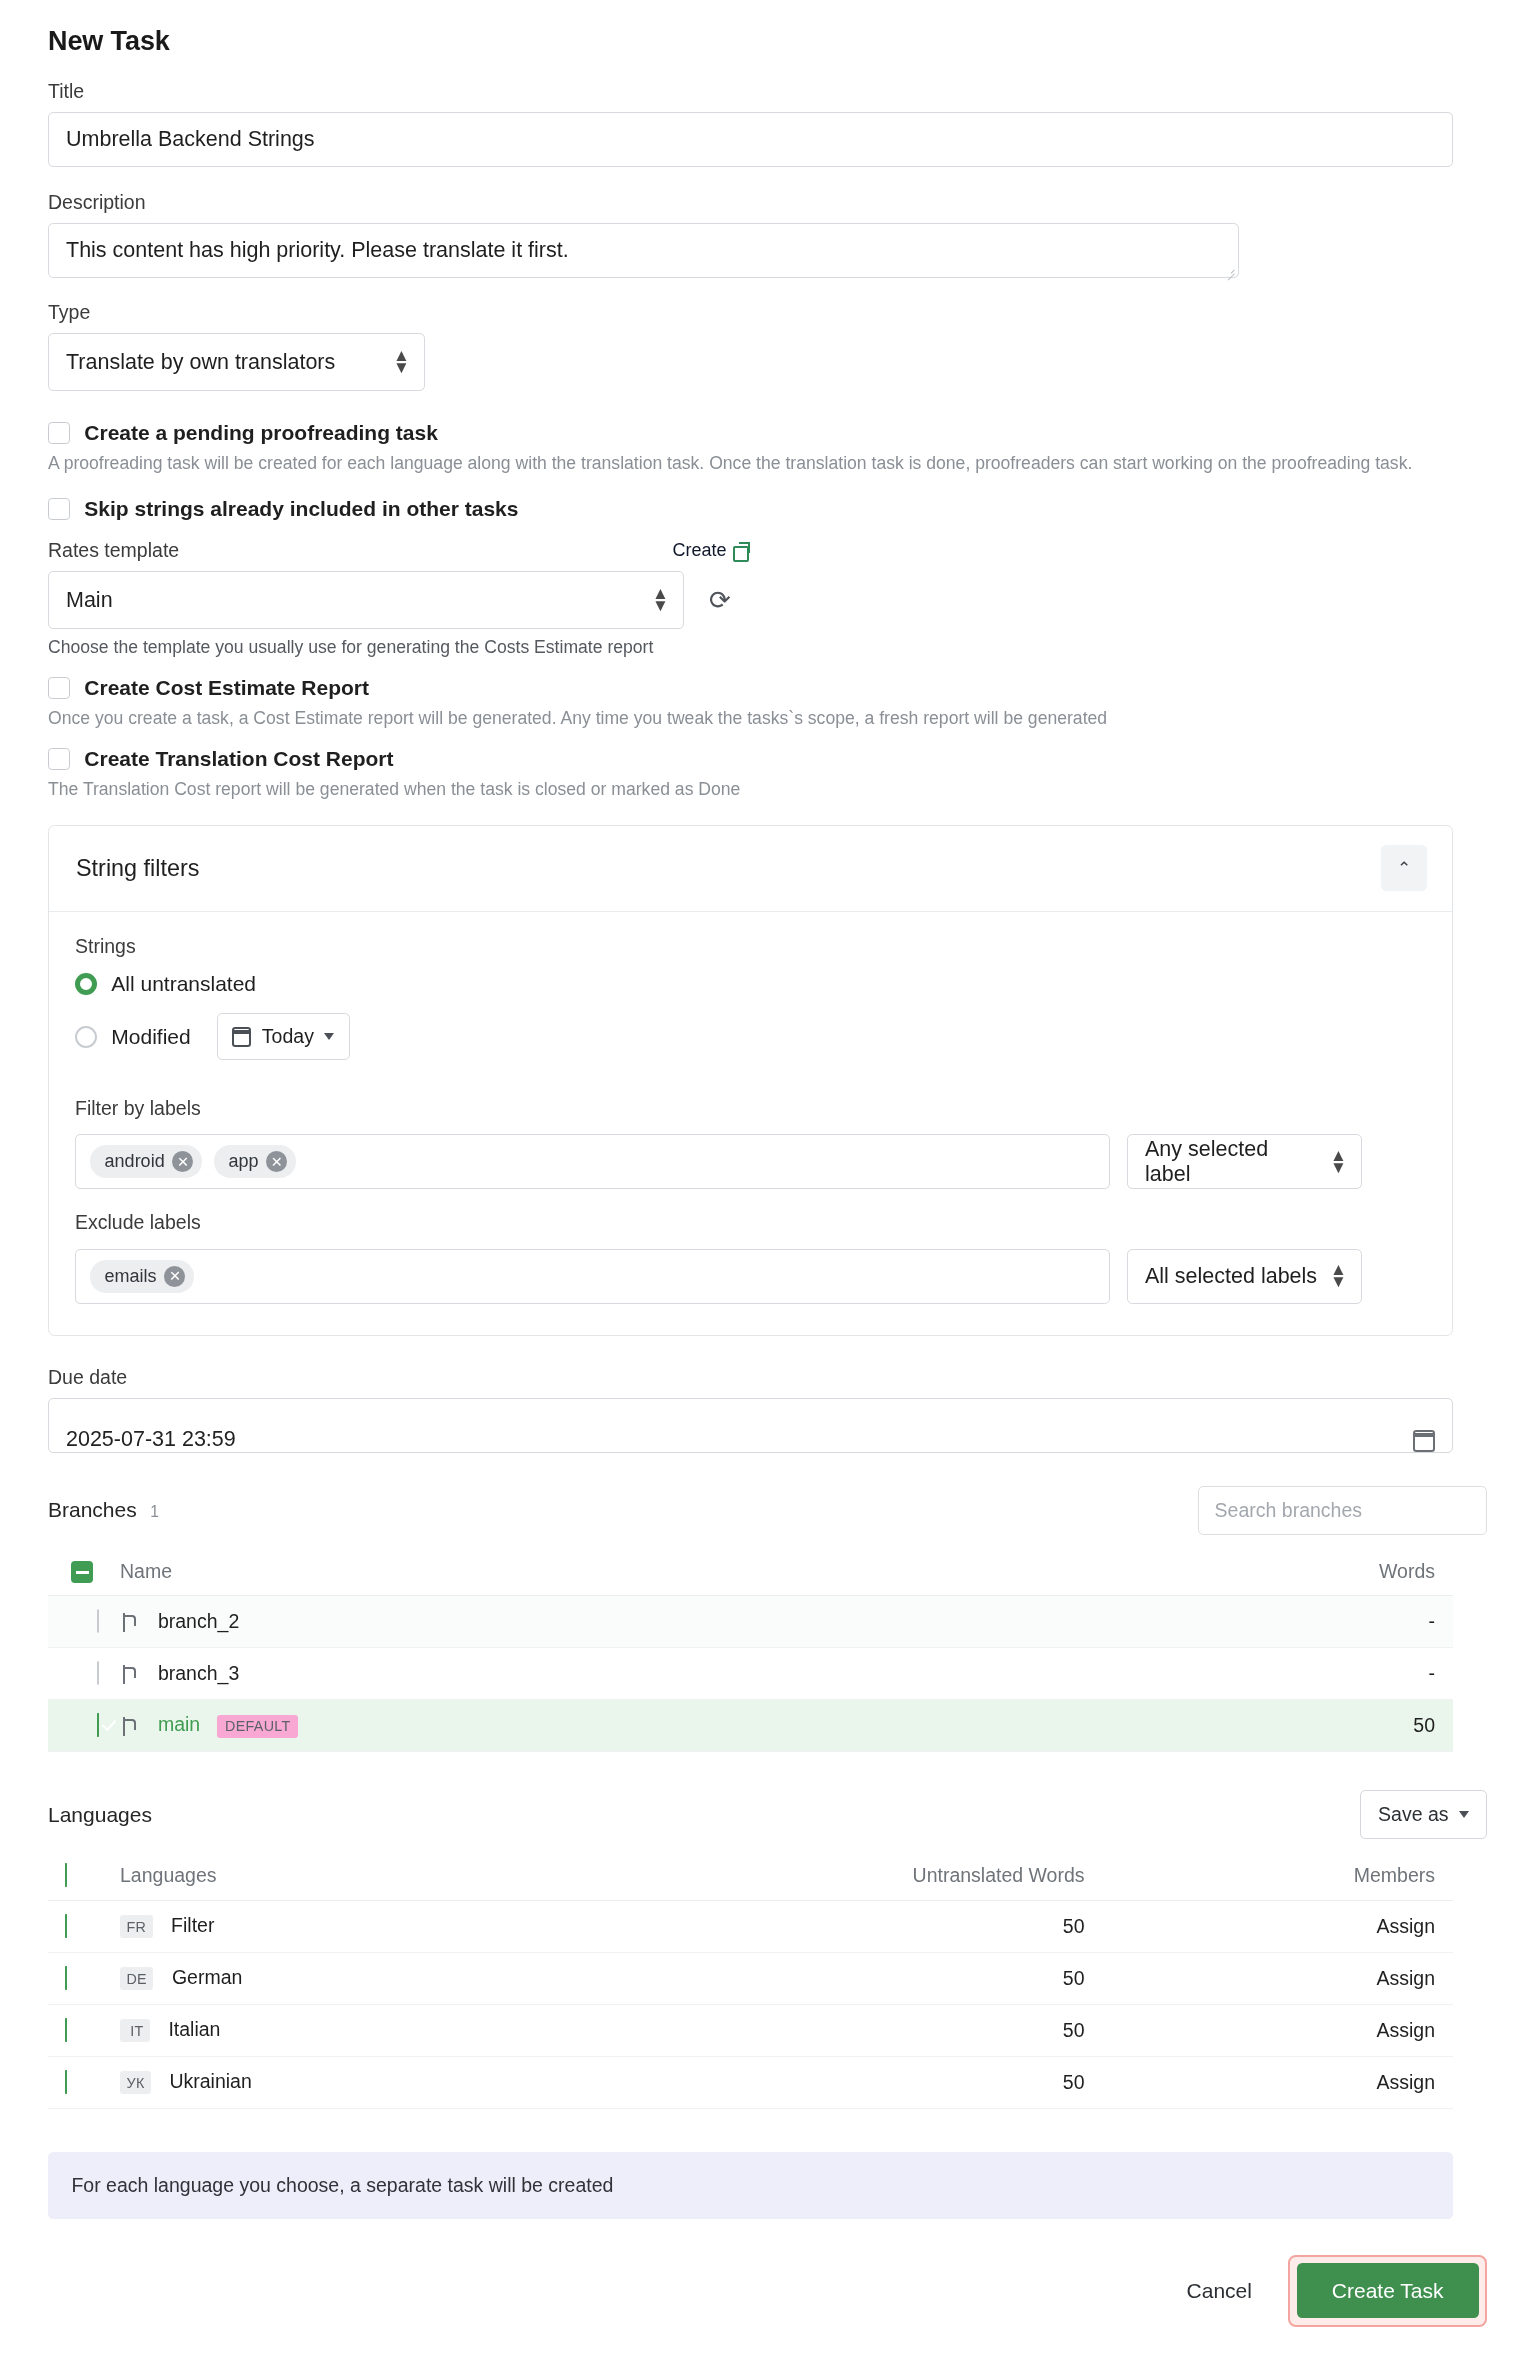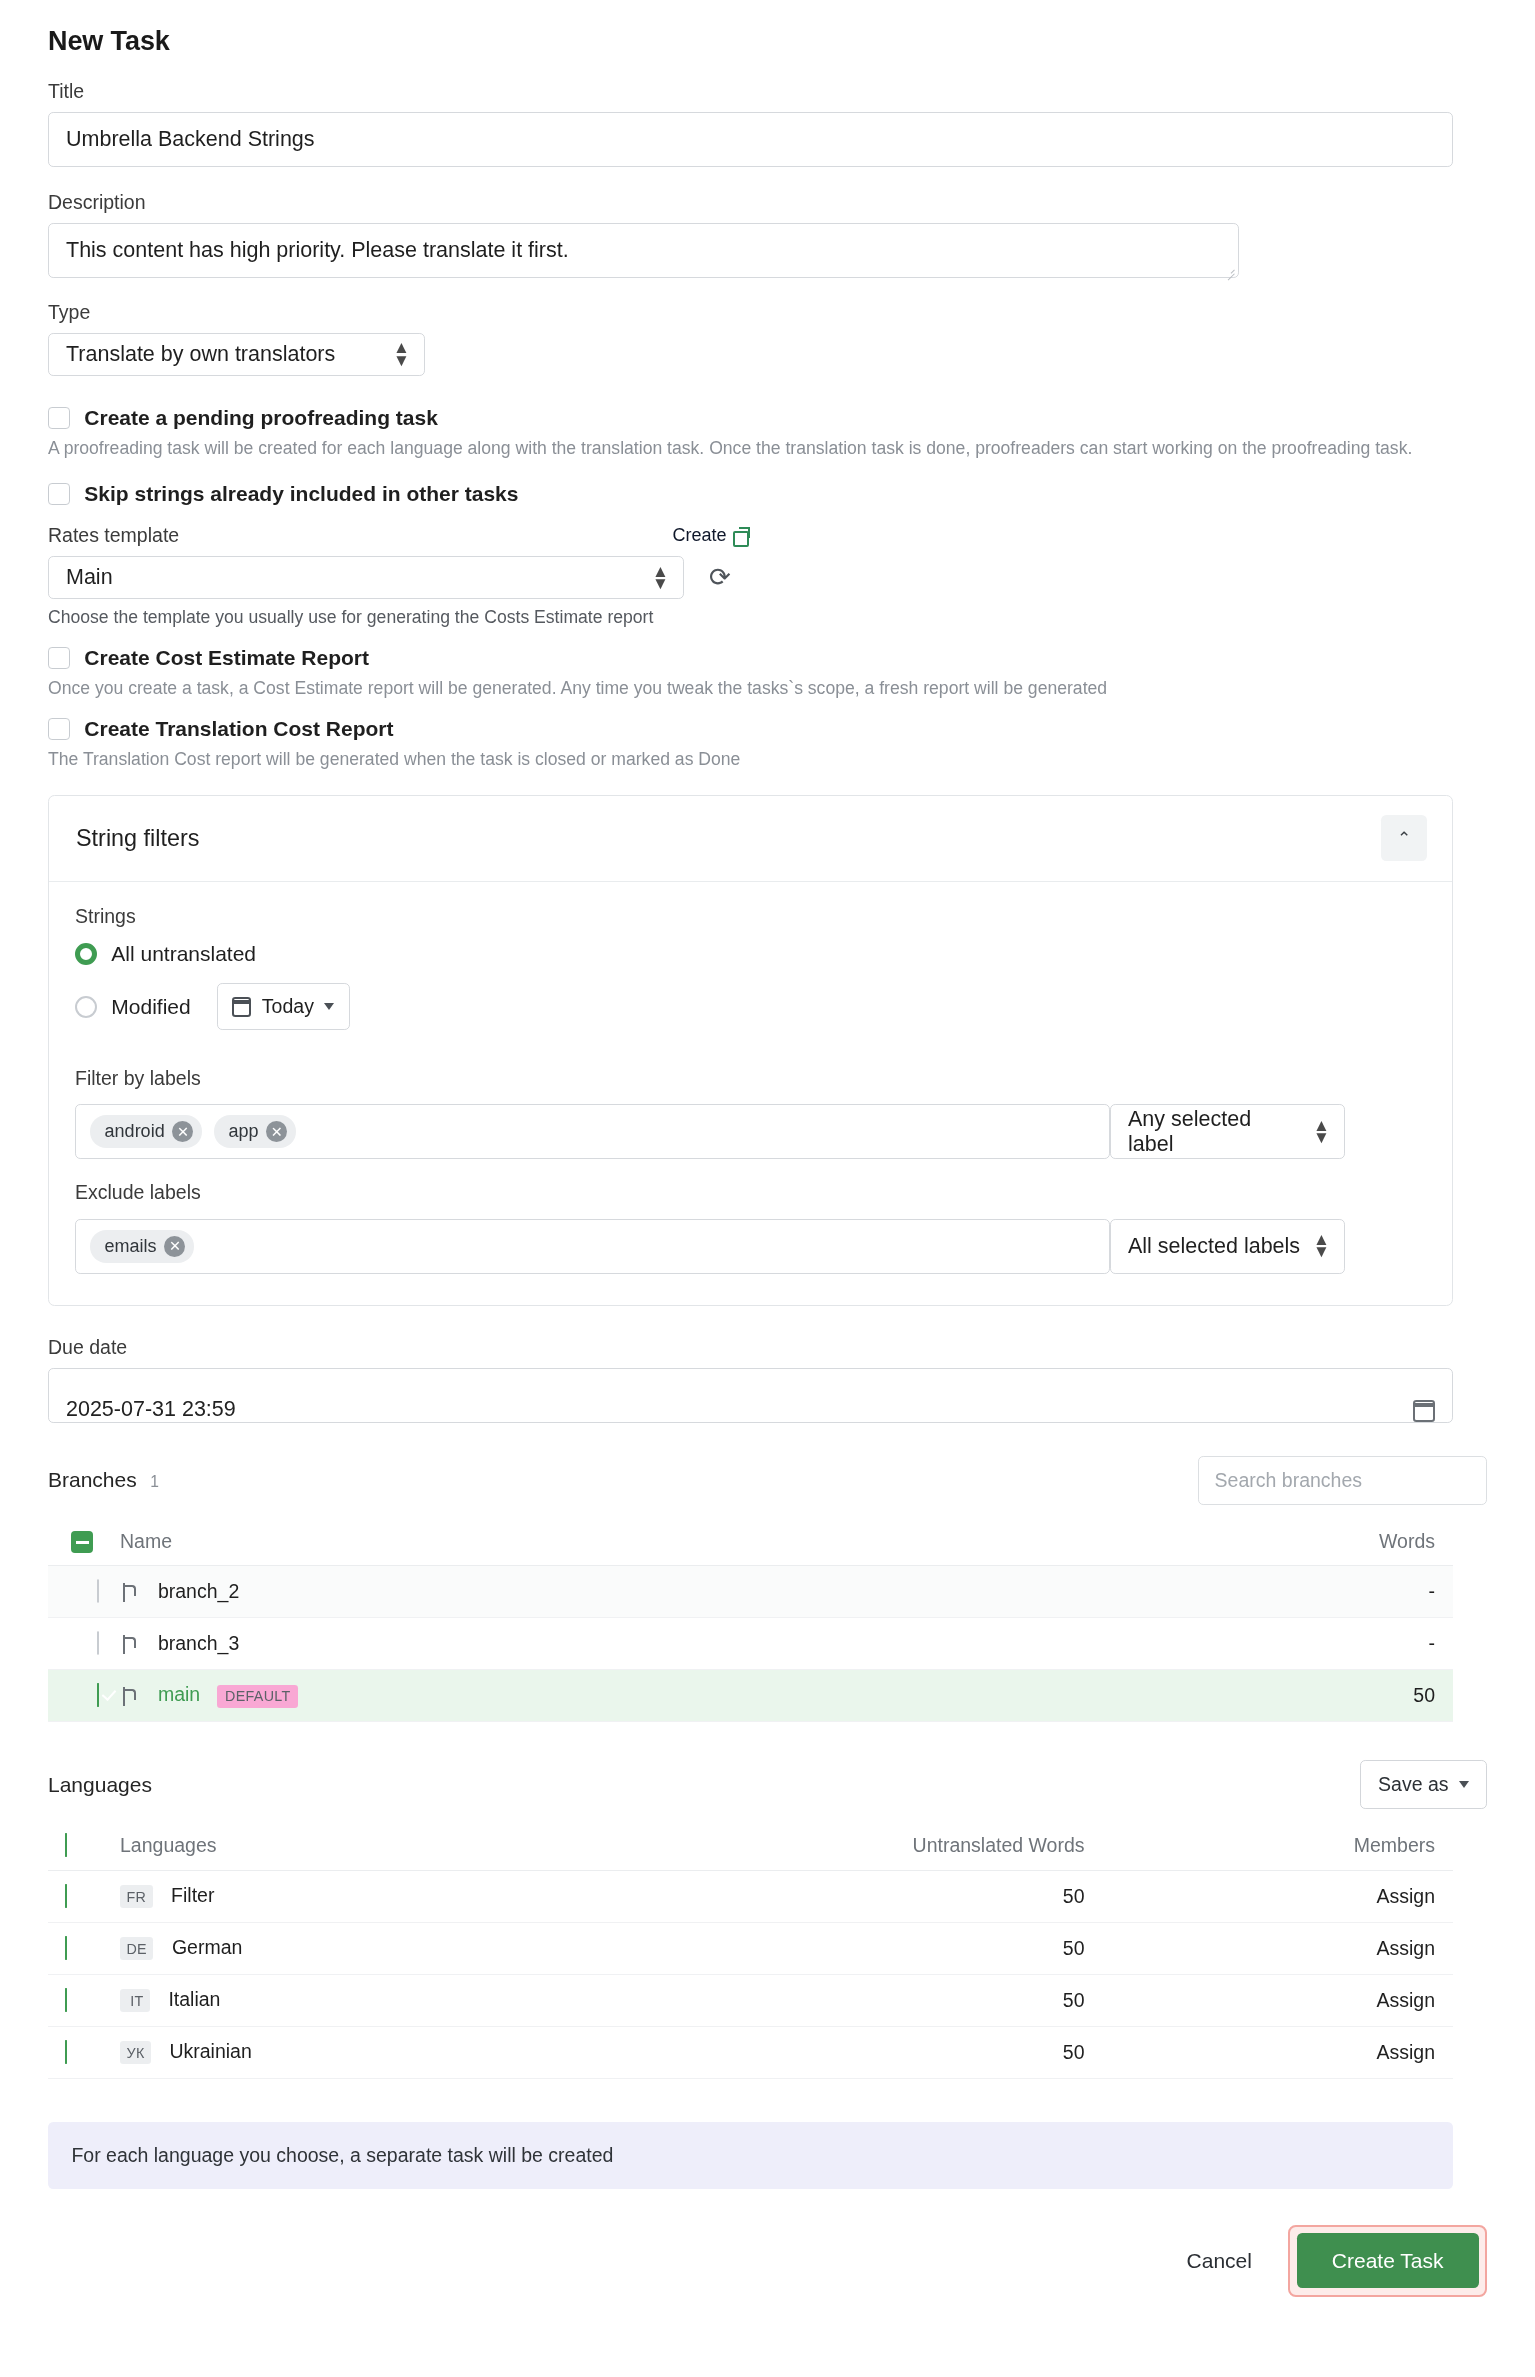--- a/index.html
+++ b/index.html
@@ -66,21 +66,21 @@
     position: absolute;
     background: #b9bdc2;
   }
   .resize-grip:before { right: 0; bottom: 0; width: 9px; height: 1.3px; transform: rotate(-45deg); transform-origin: right bottom;}
   .resize-grip:after { right: 0; bottom: 3.9px; width: 5.2px; height: 1.3px; transform: rotate(-45deg); transform-origin: right bottom;}
   .gap-28 { height: 18px; }
   .gap-36 { height: 23.4px; }
   .gap-46 { height: 30px; }
 
   .select-box {
-    height: 43px;
+    height: 58px;
     border: 1.3px solid #d6d9dd;
     border-radius: 5.2px;
     background: #fff;
     display: flex;
     align-items: center;
     justify-content: space-between;
     padding: 0 14.3px 0 17px;
     font-size: 21.5px;
     color: #1f1f1f;
   }
@@ -289,20 +289,21 @@
     color: #fff;
     font-size: 14.3px;
     display: flex;
     align-items: center;
     justify-content: center;
     line-height: 1;
   }
   .tag-select {
     width: 235px;
     height: 55px;
+    margin-left: 17px;
   }
   .filter-row { display: flex; align-items: center; }
 
   
   .due-input {
     width: 1405px;
     height: 55px;
     border: 1.3px solid #d6d9dd;
     border-radius: 5.2px;
     display: flex;

